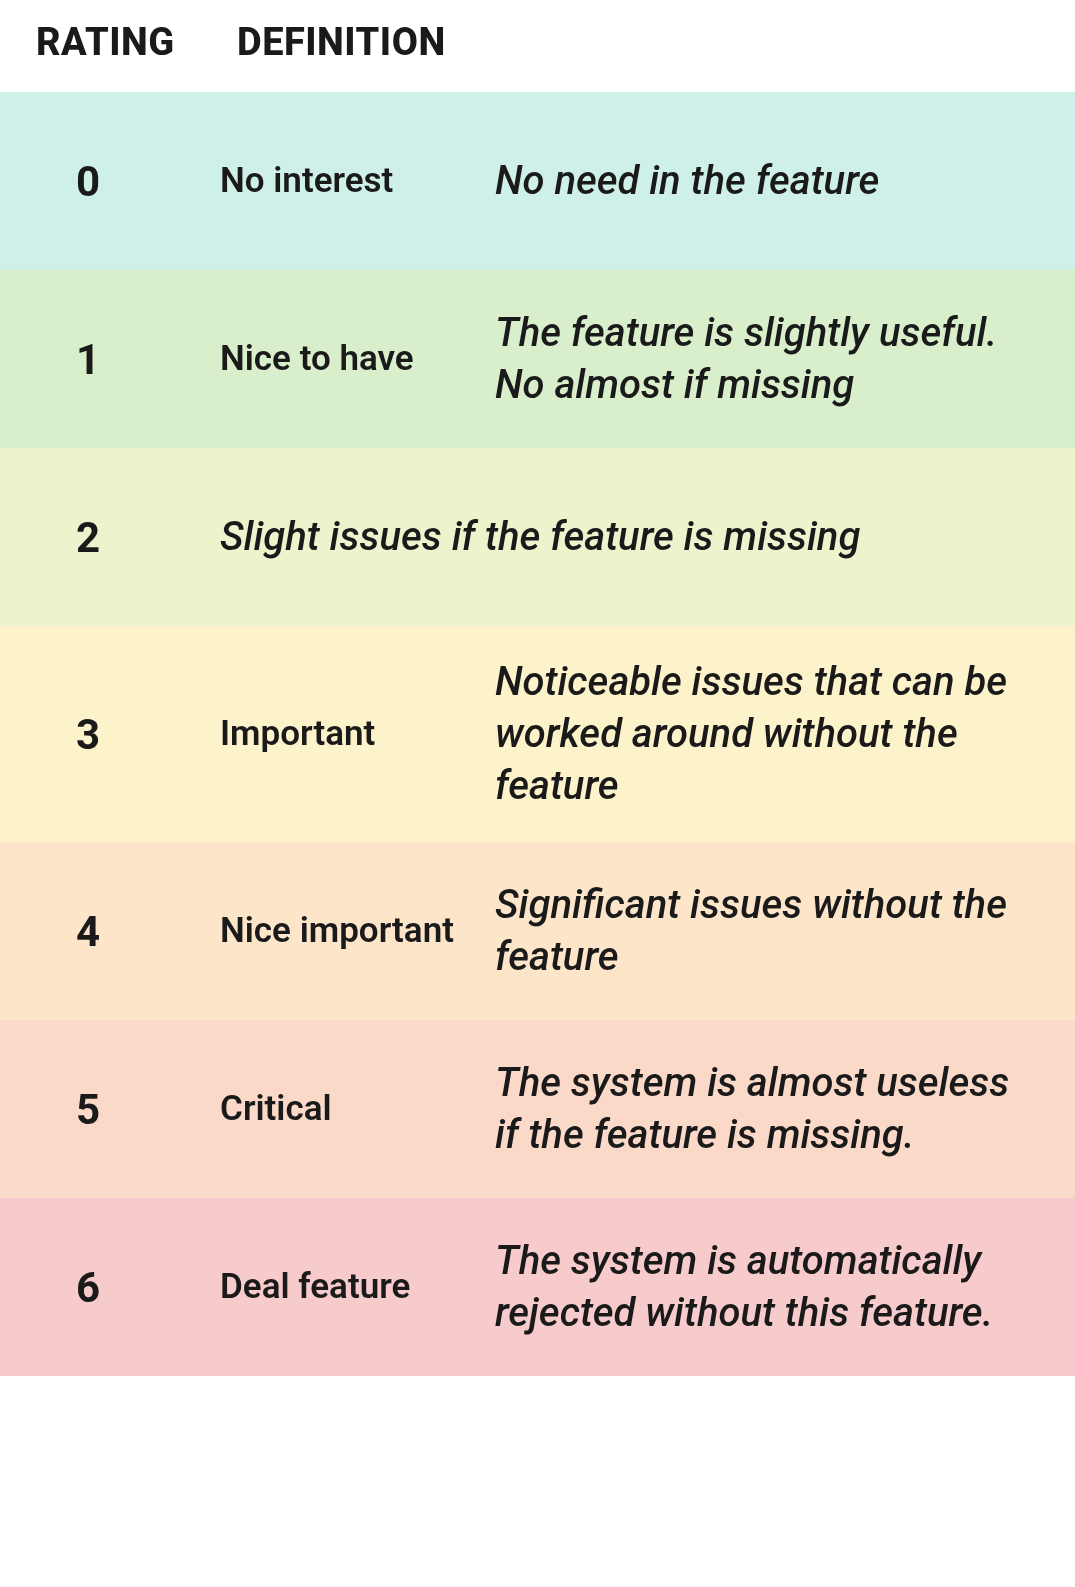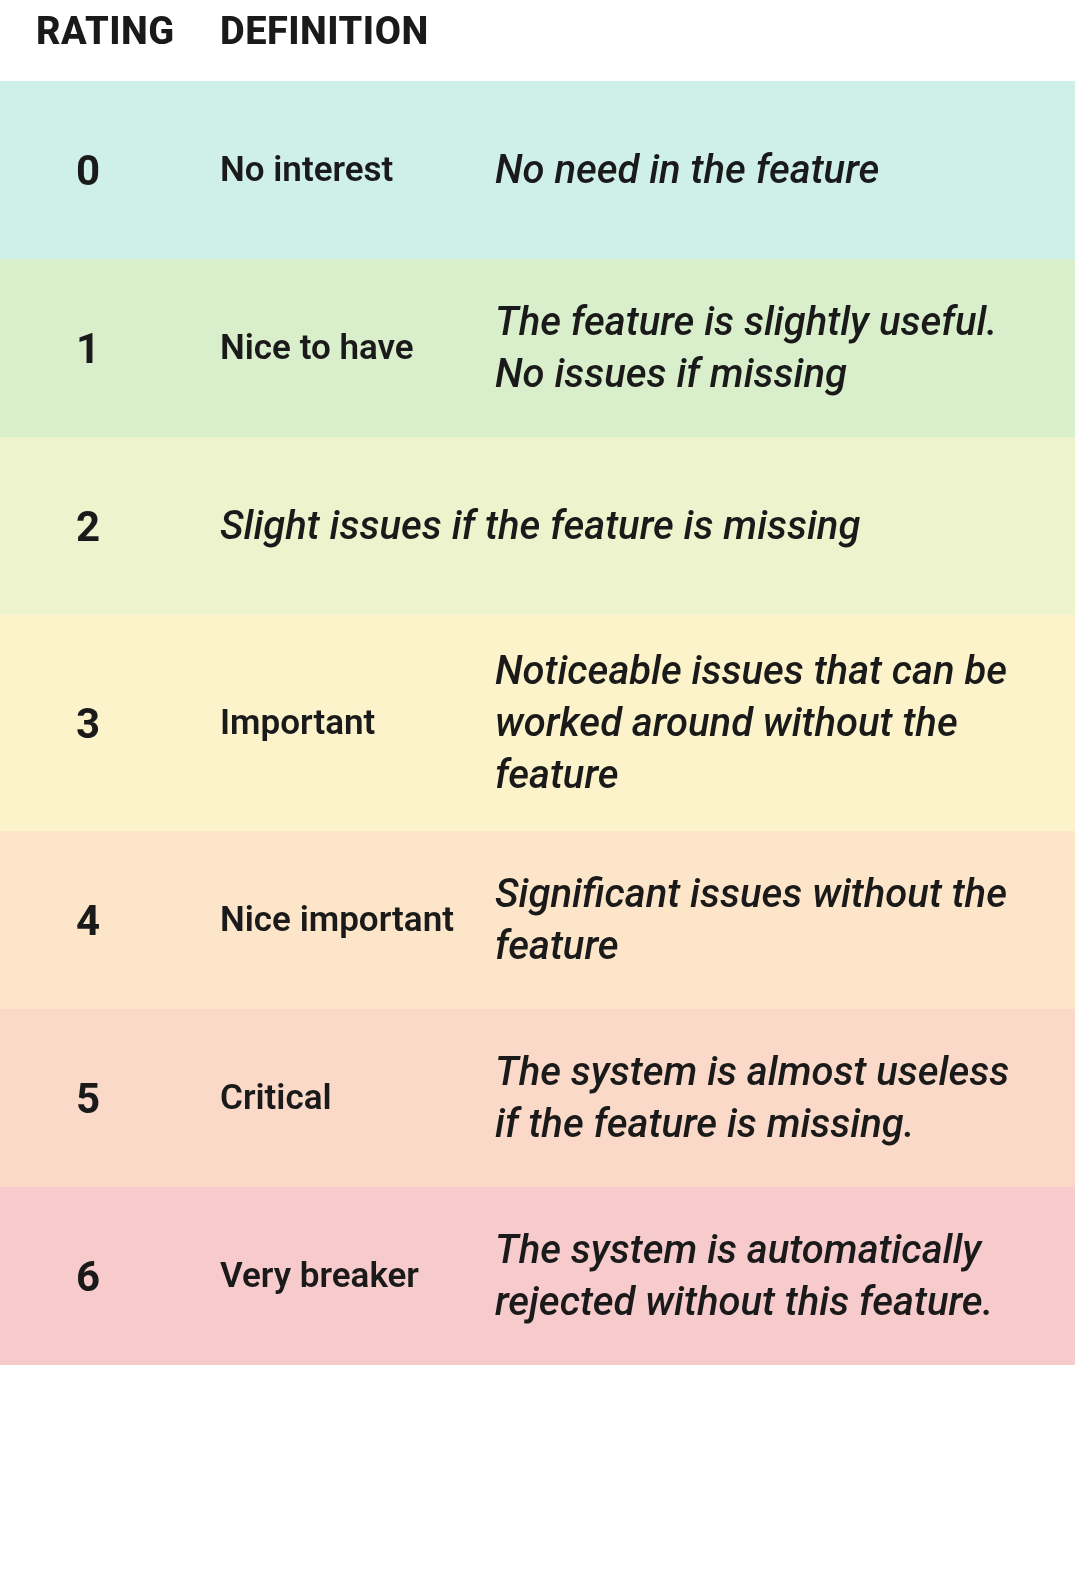--- a/index.html
+++ b/index.html
@@ -6,21 +6,22 @@
     body {
       font-family: -apple-system, BlinkMacSystemFont, "Segoe UI", Roboto, "Helvetica Neue", Arial, sans-serif;
       width: 1075px;
       background: #fff;
       color: #1a1a1a;
     }
     .table { width: 100%; }
     .header-row {
       display: flex;
       background: #fff;
-      padding: 9px 0 28px 0;
+      padding: 20px 0 28px 0;
+      gap: 17px;
     }
     .header-row > div {
       font-weight: 800;
       font-size: 38px;
       letter-spacing: 0.5px;
     }
     .col-rating {
       width: 200px;
       padding-left: 36px;
     }
@@ -67,21 +68,21 @@
   </div>
 
   <div class="data-row" style="background:#cff0e8">
     <div class="col-rating">0</div>
     <div class="col-definition">No interest</div>
     <div class="col-description">No need in the feature</div>
   </div>
   <div class="data-row" style="background:#d9efcb">
     <div class="col-rating">1</div>
     <div class="col-definition">Nice to have</div>
-    <div class="col-description">The feature is slightly useful. No issues if missing</div>
+    <div class="col-description">The feature is slightly useful. No almost if missing</div>
   </div>
   <div class="data-row" style="background:#edf3cd">
     <div class="col-rating">2</div>
     <div class="col-description">Slight issues if the feature is missing</div>
   </div>
   <div class="data-row" style="background:#fdf3cb">
     <div class="col-rating">3</div>
     <div class="col-definition">Important</div>
     <div class="col-description">Noticeable issues that can be worked around without the feature</div>
   </div>
@@ -90,16 +91,16 @@
     <div class="col-definition">Nice important</div>
     <div class="col-description">Significant issues without the feature</div>
   </div>
   <div class="data-row" style="background:#fbd9c8">
     <div class="col-rating">5</div>
     <div class="col-definition">Critical</div>
     <div class="col-description">The system is almost useless if the feature is missing.</div>
   </div>
   <div class="data-row" style="background:#f7cbcb">
     <div class="col-rating">6</div>
-    <div class="col-definition">Very breaker</div>
+    <div class="col-definition">Deal feature</div>
     <div class="col-description">The system is automatically rejected without this feature.</div>
   </div>
 </div>
 
 </body></html>

